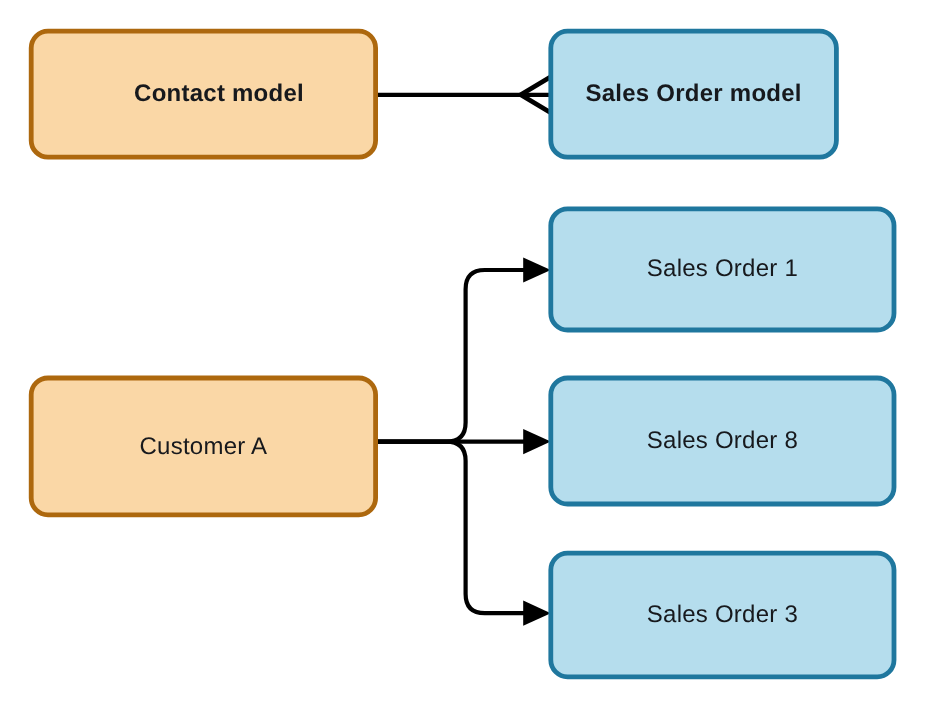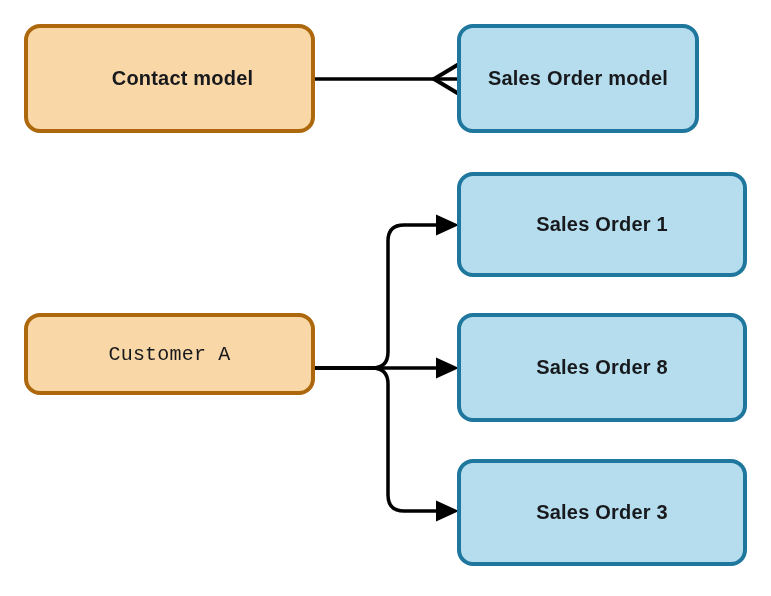--- a/index.html
+++ b/index.html
@@ -36,21 +36,20 @@
     z-index: 2;
     letter-spacing: 0.2px;
   }
   .node.orange {
     background: var(--orange-fill, #fad7a6);
     border-color: var(--orange-border, #b0690f);
   }
   .node.blue {
     background: var(--blue-fill, #b5dded);
     border-color: var(--blue-border, #1f779e);
-    font-weight: bold;
   }
   .node.bold { font-weight: bold; }
 </style>
 </head>
 <body>
 
 <div class="canvas">
 
   <svg class="edges-svg" viewBox="0 0 771 596" xmlns="http://www.w3.org/2000/svg">
 
@@ -80,21 +79,21 @@
   </div>
 
   <div class="node blue bold" style="left:457px; top:24px; width:242px; height:109px;">
     <span>Sales Order model</span>
   </div>
 
   <div class="node blue" style="left:457px; top:172px; width:290px; height:105px;">
     <span>Sales Order 1</span>
   </div>
 
-  <div class="node orange" style="left:24px; top:313px; width:291px; height:82px;font-family:Liberation Mono, monospace;">
+  <div class="node orange" style="left:24px; top:313px; width:291px; height:118px;">
     <span>Customer A</span>
   </div>
 
   <div class="node blue" style="left:457px; top:313px; width:290px; height:109px;">
     <span>Sales Order 8</span>
   </div>
 
   <div class="node blue" style="left:457px; top:459px; width:290px; height:107px;">
     <span>Sales Order 3</span>
   </div>

